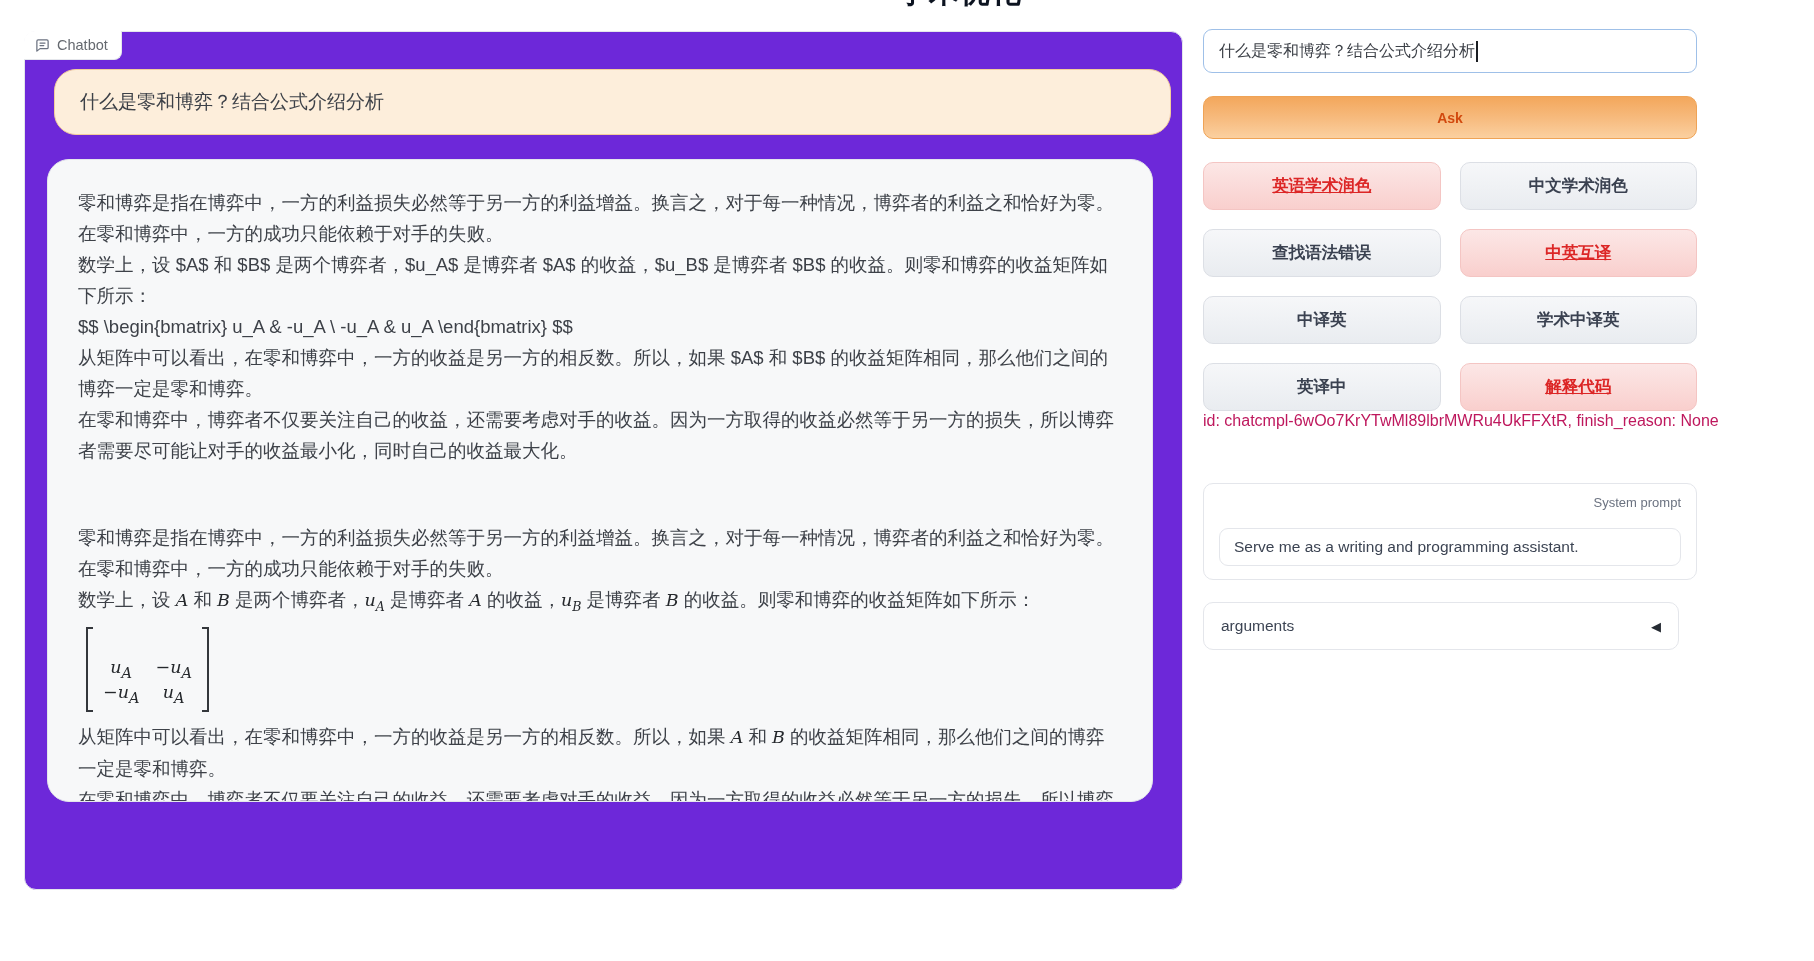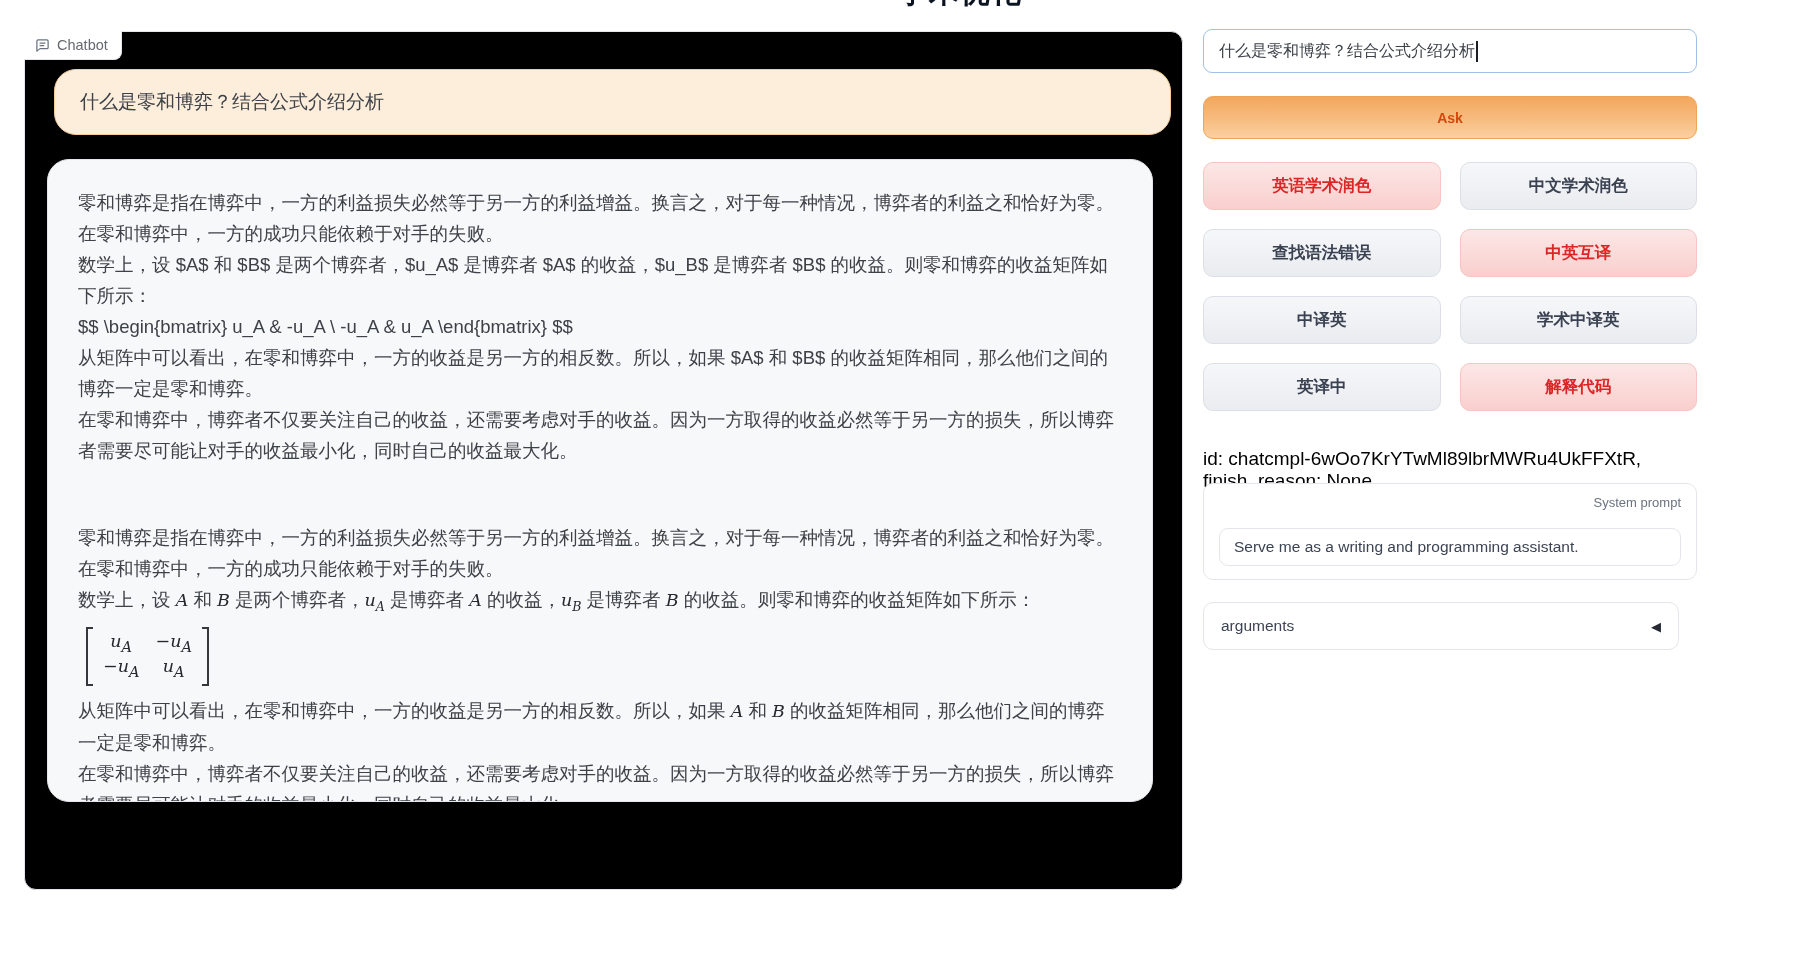--- a/index.html
+++ b/index.html
@@ -6,21 +6,21 @@
   html,body { width:1814px; height:961px; background:#ffffff; overflow:hidden;
     font-family:"Liberation Sans","DejaVu Sans",sans-serif; }
   .page { position:relative; width:1814px; height:961px; }
 
   
   .clipped-title { position:absolute; left:898px; top:-23px; font-size:30px; line-height:30px;
     font-weight:700; color:#0c1320; letter-spacing:1px; white-space:nowrap; }
 
   
   .chat-panel { position:absolute; left:24px; top:31px; width:1159px; height:859px;
-    background:#000000; border:1px solid #e4e6eb; border-radius:12px; }
+    background:#6d28d9; border:1px solid #e4e6eb; border-radius:12px; }
   .chat-label { position:absolute; left:-1px; top:-1px; display:flex; align-items:center; gap:7px;
     background:#fff; border:1px solid #e4e6eb; border-left:none; border-top:none;
     border-radius:11px 0 8px 0; padding:6px 13px 6px 11px; color:#65696f; font-size:14.5px; }
   .chat-label svg { display:block; }
 
   .msg { position:absolute; box-sizing:border-box; color:#3d4148; }
   .msg.user { left:29px; top:37px; width:1117px; height:66px; background:#fdeedb;
     border:1px solid #f3cd9c; border-radius:22px; display:flex; align-items:center;
     padding:0 25px; font-size:19px; }
   .msg.bot { left:22px; top:127px; width:1106px; height:643px; background:#f7f8f9;
@@ -34,45 +34,45 @@
   .mvar sub, .msub { font-family:"DejaVu Serif","Liberation Serif",serif; font-style:italic;
     font-size:12.5px; color:#25282c; }
 
   .bmatrix { display:inline-flex; align-items:stretch; margin:5px 0 3px 8px; }
   .brk { width:7px; border:2px solid #34373c; }
   .brk.l { border-right:none; }
   .brk.r { border-left:none; }
   .mgrid { display:grid; grid-template-columns:auto auto; column-gap:16px; padding:4px 10px;
     justify-items:center; align-items:center;
     font-family:"DejaVu Serif","Liberation Serif",serif; font-style:italic;
-    font-size:17.5px; line-height:20px; color:#25282c; }
+    font-size:17.5px; line-height:20px; color:#25282c;margin-top:26px; }
 
   
   .prompt-box { position:absolute; left:1203px; top:29px; width:494px; height:44px;
     border:1px solid #9fc0e8; border-radius:9px; background:#fff; display:flex;
     align-items:center; padding:0 15px; font-size:16px; color:#3d4148; }
   .caret { display:inline-block; width:2px; height:21px; background:#1b1e23; margin-left:1px; }
 
   button { font-family:inherit; cursor:pointer; }
   .ask-btn { position:absolute; left:1203px; top:96px; width:494px; height:43px;
     border:1px solid #efa356; border-radius:10px;
     background:linear-gradient(180deg,#f3a75c 0%,#f7bc80 55%,#fbd0a0 100%);
     color:#d2490e; font-size:14px; font-weight:700; }
 
   .actions { position:absolute; left:1203px; top:162px; width:494px; display:grid;
     grid-template-columns:1fr 1fr; gap:19px; }
   .abtn { height:48px; border-radius:10px; font-size:16.5px; font-weight:700;
     display:flex; align-items:center; justify-content:center; }
   .abtn.pink { background:linear-gradient(180deg,#fce7e6 0%,#f9cfcd 100%);
-    border:1px solid #f4c5c3; color:#dc2626; }
+    border:1px solid #f4c5c3; color:#dc2626;text-decoration:underline; }
   .abtn.gray { background:linear-gradient(180deg,#f6f7f9 0%,#e9ecf0 100%);
     border:1px solid #dcdfe5; color:#3a4150; }
 
-  .status-line { position:absolute; left:1203px; top:448px; width:560px;
-    font-size:19px; color:#000000; }
+  .status-line { position:absolute; left:1203px; top:412px; width:560px;
+    font-size:16px; color:#be185d; }
 
   .sys-card { position:absolute; left:1203px; top:483px; width:494px; height:97px;
     border:1px solid #e4e6eb; border-radius:10px; background:#fff; padding:11px 15px; }
   .sys-label { font-size:13px; color:#6b7280;text-align:right; }
   .sys-input { margin-top:18px; border:1px solid #e4e6eb; border-radius:9px;
     padding:9px 14px; font-size:15.5px; color:#3c4453; background:#fff; }
 
   .accordion { position:absolute; left:1203px; top:602px; width:476px; height:48px;
     border:1px solid #e4e6eb; border-radius:10px; background:#fff; display:flex;
     align-items:center; justify-content:space-between; padding:0 17px; cursor:pointer; }

